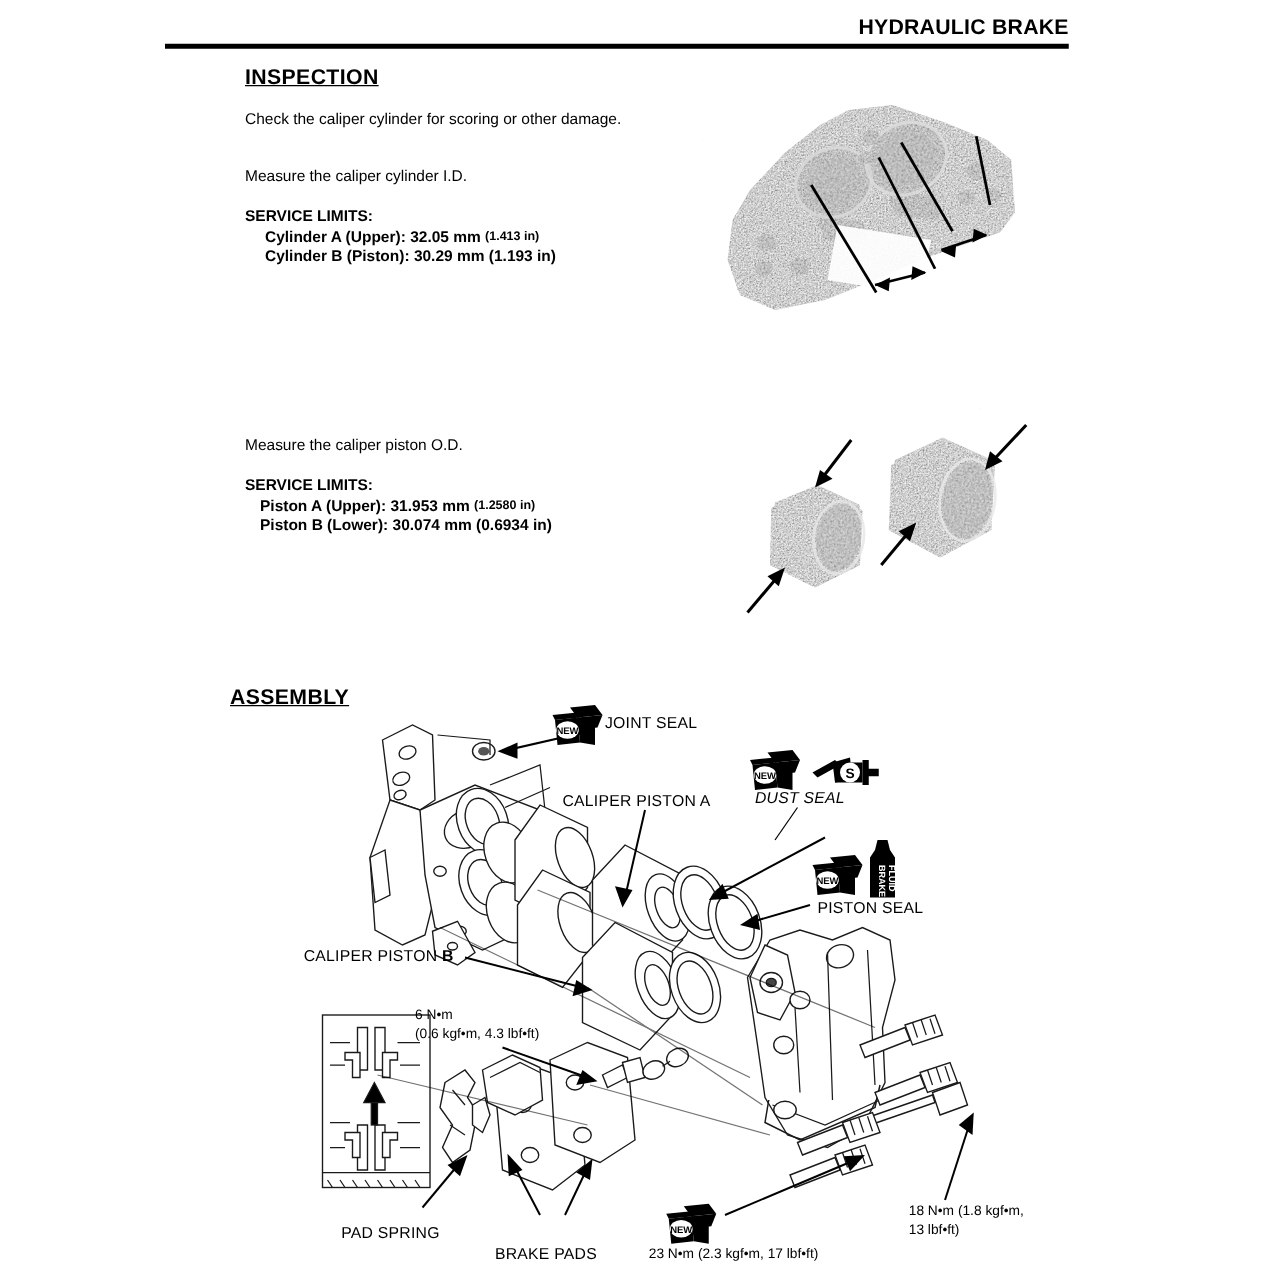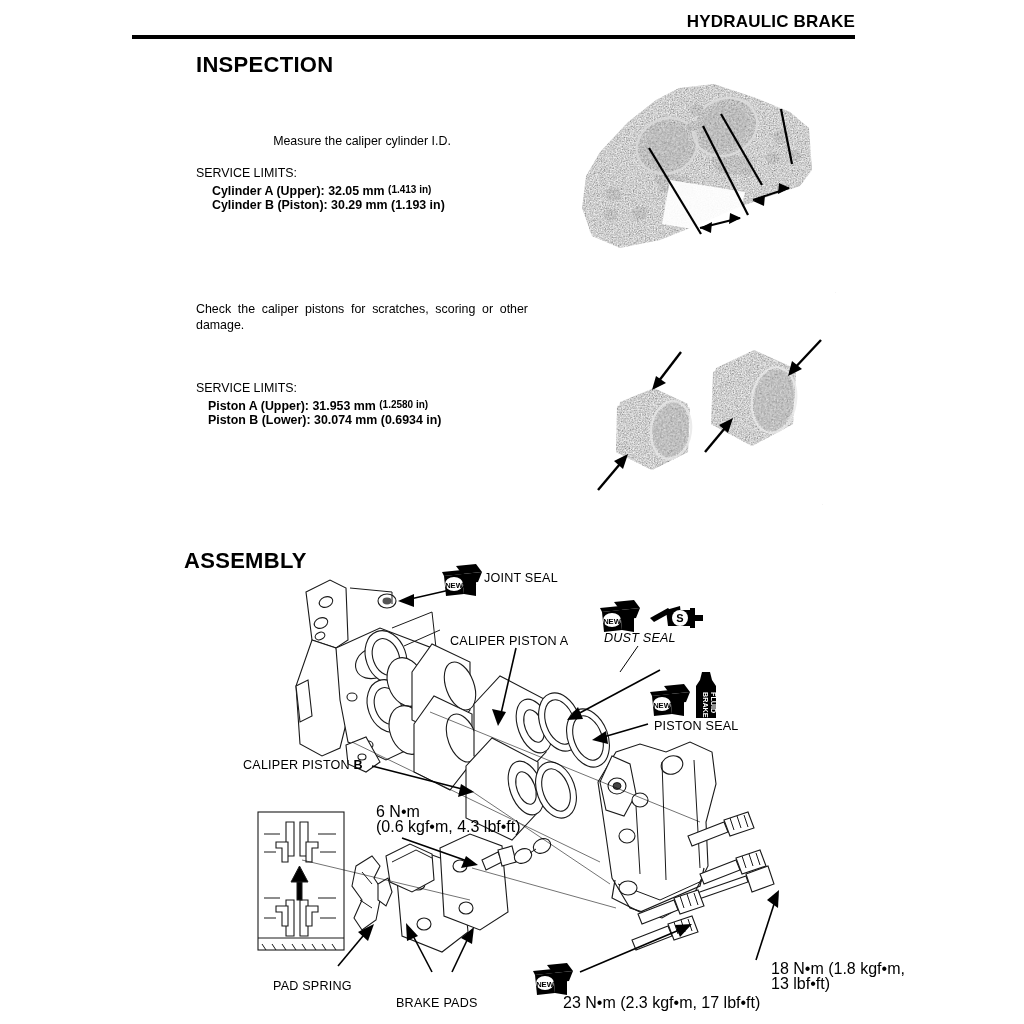--- a/index.html
+++ b/index.html
@@ -19,31 +19,31 @@
     font-size:17px; font-weight:bold; letter-spacing:.2px;
     white-space:nowrap;
     margin-left:23px;
   }
   .hdr-rule{
     position:absolute; left:132px; top:35px; width:723px; height:4px;
     background:#000;
   }
 
   
-  .h2{position:absolute;font-size:22px;font-weight:bold;letter-spacing:.3px;}
+  .h2{position:absolute;font-size:17px;font-weight:bold;letter-spacing:.3px;text-decoration:underline;}
   .para{position:absolute;font-size:12.4px;line-height:15.6px;text-align:justify;}
   .para.nj{text-align:left;}
-  .lim-h{position:absolute;font-size:12.4px;font-weight:normal;}
+  .lim-h{position:absolute;font-size:12.4px;font-weight:bold;}
   .lim-l{position:absolute;font-size:12.4px;font-weight:bold;line-height:15.6px;white-space:nowrap;}
   .sup{font-size:10px;vertical-align:.18em;}
 
   
   .lbl{position:absolute;font-size:12.6px;letter-spacing:.2px;white-space:nowrap;}
   .lbl b{font-weight:bold;}
-  .torq{position:absolute;font-size:16px;line-height:14.6px;white-space:nowrap;margin-left:44px;}
+  .torq{position:absolute;font-size:11px;line-height:14.6px;white-space:nowrap;}
 
   
   svg{position:absolute;left:0;top:0;overflow:visible;}
   .thin{stroke:#1a1a1a;stroke-width:1;fill:none;}
   .thin2{stroke:#1a1a1a;stroke-width:1.2;fill:none;}
   .wht{fill:#ffffff;stroke:#1a1a1a;stroke-width:1.1;}
   .lead{stroke:#000;stroke-width:1.6;fill:none;}
   .leadthin{stroke:#000;stroke-width:1;fill:none;}
   .blk{fill:#000;}
 
@@ -53,38 +53,39 @@
 </head>
 <body>
 
 <div class="page">
 
   <div class="hdr-title">HYDRAULIC BRAKE</div>
   <div class="hdr-rule"></div>
 
   <div class="h2" style="left:196px;top:52px;">INSPECTION</div>
 
-
-  <div class="para nj" style="left:196px;top:134px;width:332px;text-align:center;">Measure the caliper cylinder I.D.</div>
+  <div class="para" style="left:196px;top:88px;width:332px;">Check the caliper cylinder for scoring or other damage.</div>
+
+  <div class="para nj" style="left:196px;top:134px;width:332px;">Measure the caliper cylinder I.D.</div>
 
   <div class="lim-h" style="left:196px;top:166px;">SERVICE LIMITS:</div>
 
   <div class="lim-l" style="left:212px;top:182px;">
     <span>Cylinder A (Upper):</span>
     <span>32.05 mm</span>
     <span class="sup">(1.413 in)</span>
   </div>
   <div class="lim-l" style="left:212px;top:198px;">
     <span>Cylinder B (Piston):</span>
     <span>30.29 mm</span>
     <span>(1.193 in)</span>
   </div>
 
-  <div class="para" style="left:196px;top:302px;width:332px;">Check the caliper pistons for scratches, scoring or other damage.</div>
-
+
+  <div class="para nj" style="left:196px;top:349px;width:332px;">Measure the caliper piston O.D.</div>
 
   <div class="lim-h" style="left:196px;top:381px;">SERVICE LIMITS:</div>
 
   <div class="lim-l" style="left:208px;top:397px;">
     <span>Piston A (Upper):</span>
     <span>31.953 mm</span>
     <span class="sup">(1.2580 in)</span>
   </div>
   <div class="lim-l" style="left:208px;top:413px;">
     <span>Piston B (Lower):</span>

